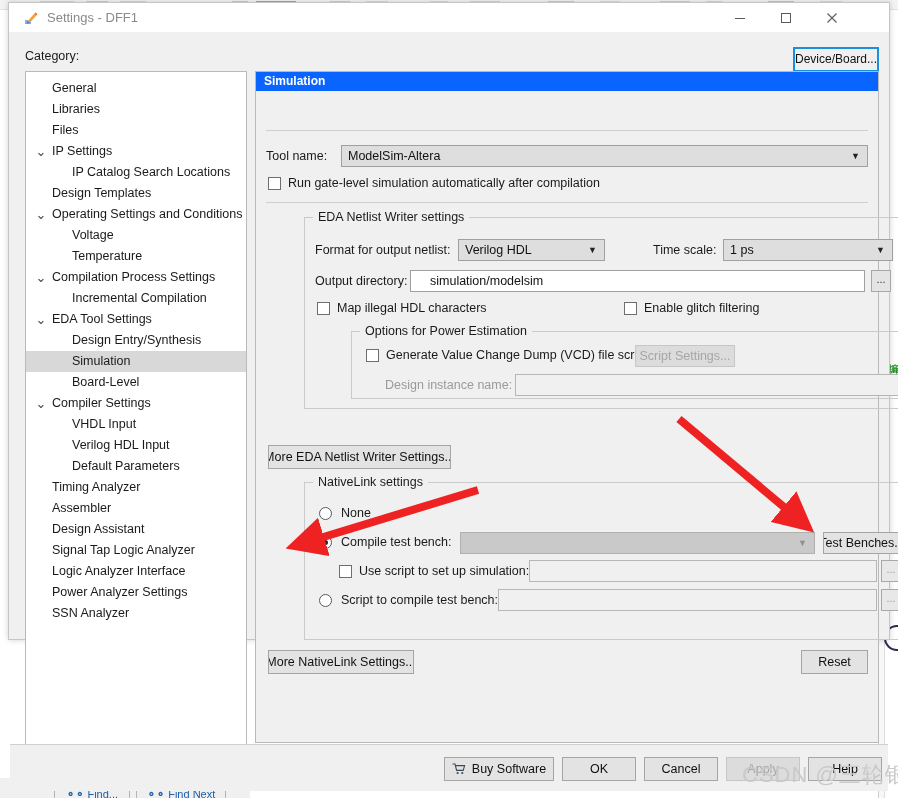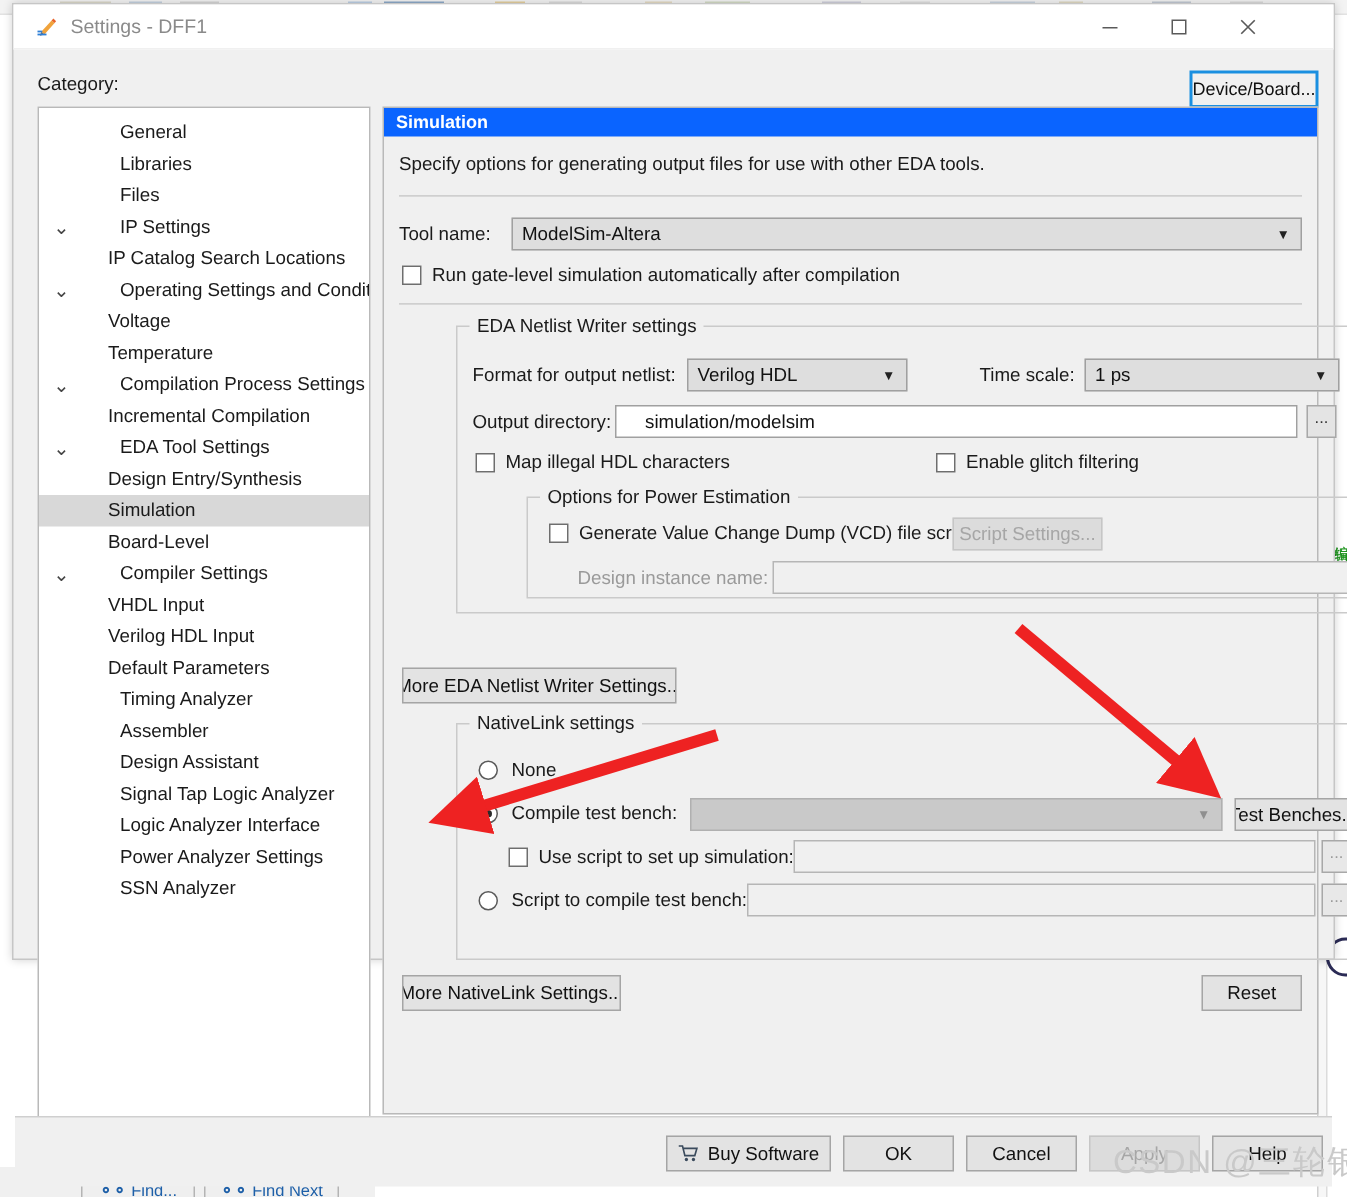--- a/index.html
+++ b/index.html
@@ -114,21 +114,21 @@
     font-size:12.5px; color:#1a1a1a;
     white-space:nowrap; cursor:default;
   }
   .tnode.sel { background:#d8d8d8; }
   .tnode .chev {
     position:absolute; left:8px; top:0; width:14px; height:21px;
     display:flex; align-items:center; justify-content:center;
     color:#444; font-size:9px;
   }
   .tnode .tlabel { display:block; }
-  .tnode.d0 .tlabel { padding-left:26px;margin-left:28px; }
+  .tnode.d0 .tlabel { padding-left:26px; }
   .tnode.d1 .tlabel { padding-left:46px; }
   .tnode.d0.hasch .tlabel { padding-left:26px; }
 
   
   .panel {
     position:absolute; left:246px; top:68px;
     width:624px; height:672px;
     background:#f0f0f0;
     border:1px solid #b9b9b9;
   }
@@ -321,20 +321,23 @@
           <div class="tnode d0">
             <span class="tlabel">Files</span>
           </div>
           <div class="tnode d0 hasch">
             <span class="chev" style="font-size: 13px; line-height: 10px;">⌄</span>
             <span class="tlabel">IP Settings</span>
           </div>
           <div class="tnode d1">
             <span class="tlabel">IP Catalog Search Locations</span>
           </div>
+          <div class="tnode d0">
+            <span class="tlabel">Design Templates</span>
+          </div>
           <div class="tnode d0 hasch">
             <span class="chev" style="font-size: 13px; line-height: 10px;">⌄</span>
             <span class="tlabel">Operating Settings and Conditions</span>
           </div>
           <div class="tnode d1">
             <span class="tlabel">Voltage</span>
           </div>
           <div class="tnode d1">
             <span class="tlabel">Temperature</span>
           </div>
@@ -392,21 +395,20 @@
           <div class="tnode d0">
             <span class="tlabel">SSN Analyzer</span>
           </div>
         </div>
     </div>
 
     <div class="panel">
 
       <div class="panel-header">Simulation</div>
 
-      <div class="panel-desc">Specify options for generating output files for use with other EDA tools.</div>
 
       <div class="hrule" style="left:10px; top:58px; width:602px;"></div>
 
       <div class="lbl" style="left:10px; top:77px;">Tool name:</div>
       <div class="combo" style="left:85px; top:73px; width:527px;">
         <span>ModelSim-Altera</span>
         <span class="arrow">▼</span>
       </div>
 
       <div class="cbox" style="left:12px; top:105px;"></div>

